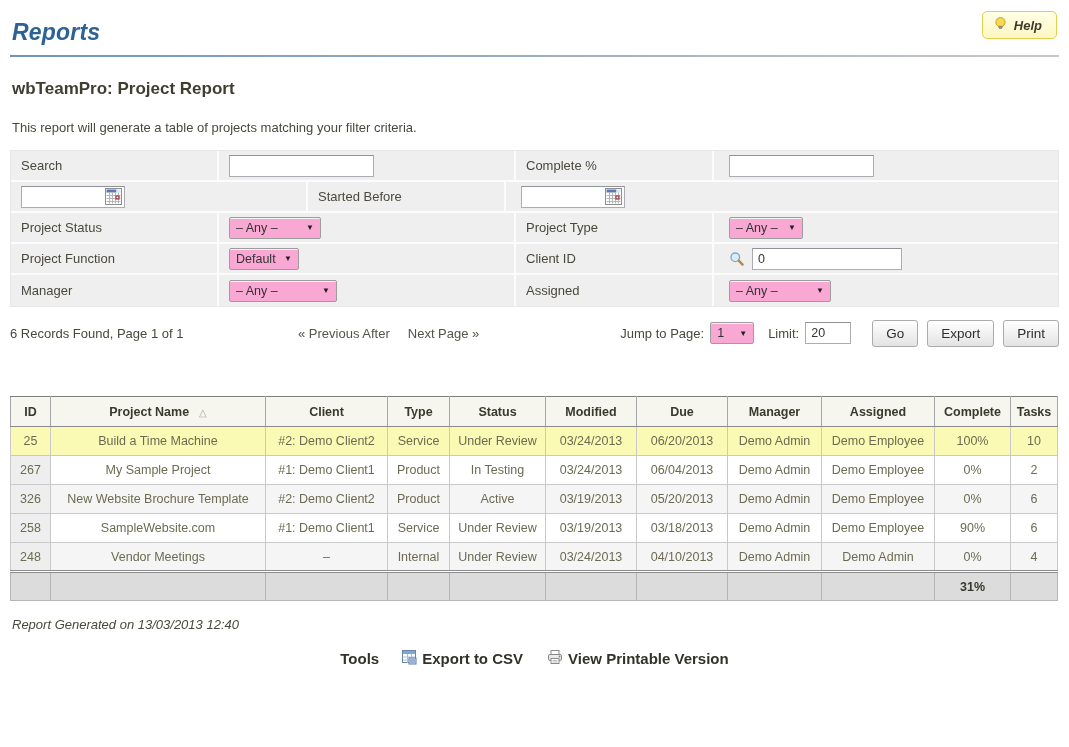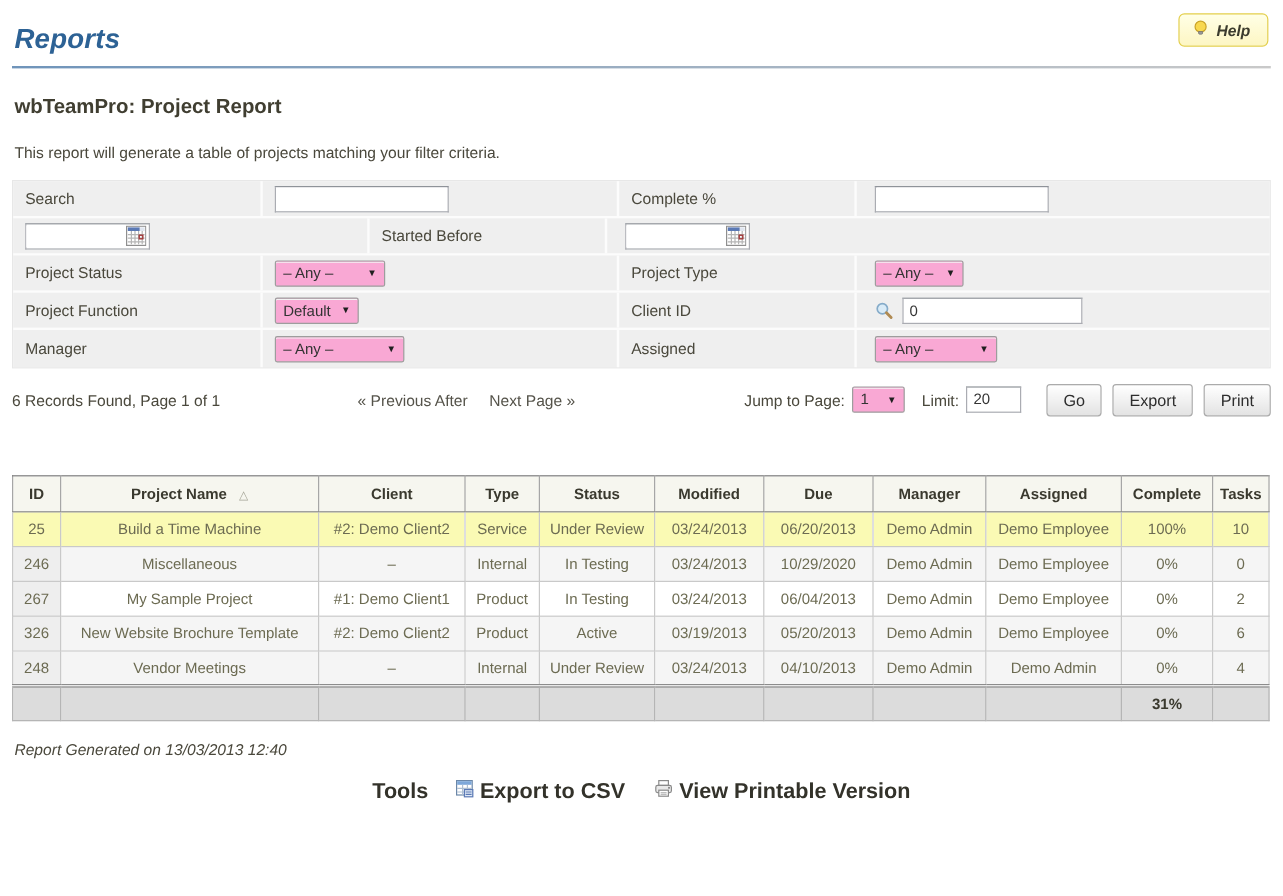--- a/index.html
+++ b/index.html
@@ -59,21 +59,21 @@
   tbody td { height:29px; border:1px solid #c9c9c9; font-size:12.5px; color:#6c6b52; text-align:center; overflow:hidden; white-space:nowrap; }
   tbody tr.alt td { background:#f5f5f5; }
   tbody tr td:first-child { background:#eeeeee; }
   tbody tr.hl td { background:#fafab4; }
   tfoot td { height:29px; background:#dcdcdc; border:1px solid #b5b5b5; border-top:3px double #8c8c8c; font-size:12.5px; text-align:center; }
   .sum-complete { font-weight:bold; color:#3a392e; }
 
   .gen-text { margin:16px 0 0 2px; font-size:13px; color:#4a483c;font-style:italic; }
 
   
-  .tools-row { margin-top:17px; display:flex; align-items:center; justify-content:center; font-size:18px; color:#33322a; }
+  .tools-row { margin-top:17px; display:flex; align-items:center; justify-content:center; font-size:15px; color:#33322a; }
   .tools-label { font-weight:bold; margin-right:22px; }
   .tool-link { display:inline-flex; align-items:center; gap:5px; font-weight:bold; color:#33322a; cursor:pointer; margin-right:24px; }
   .tool-link:last-child { margin-right:0; }
 </style>
 </head>
 <body>
 
 <div class="page">
 
   <div class="top-header">
@@ -249,33 +249,20 @@
           <td>#2: Demo Client2</td>
           <td>Service</td>
           <td>Under Review</td>
           <td>03/24/2013</td>
           <td>06/20/2013</td>
           <td>Demo Admin</td>
           <td>Demo Employee</td>
           <td>100%</td>
           <td>10</td>
         </tr>
-        <tr class="alt">
-          <td>246</td>
-          <td>Miscellaneous</td>
-          <td>–</td>
-          <td>Internal</td>
-          <td>In Testing</td>
-          <td>03/24/2013</td>
-          <td>10/29/2020</td>
-          <td>Demo Admin</td>
-          <td>Demo Employee</td>
-          <td>0%</td>
-          <td>0</td>
-        </tr>
         <tr>
           <td>267</td>
           <td>My Sample Project</td>
           <td>#1: Demo Client1</td>
           <td>Product</td>
           <td>In Testing</td>
           <td>03/24/2013</td>
           <td>06/04/2013</td>
           <td>Demo Admin</td>
           <td>Demo Employee</td>
@@ -286,20 +273,33 @@
           <td>326</td>
           <td>New Website Brochure Template</td>
           <td>#2: Demo Client2</td>
           <td>Product</td>
           <td>Active</td>
           <td>03/19/2013</td>
           <td>05/20/2013</td>
           <td>Demo Admin</td>
           <td>Demo Employee</td>
           <td>0%</td>
+          <td>6</td>
+        </tr>
+        <tr>
+          <td>258</td>
+          <td>SampleWebsite.com</td>
+          <td>#1: Demo Client1</td>
+          <td>Service</td>
+          <td>Under Review</td>
+          <td>03/19/2013</td>
+          <td>03/18/2013</td>
+          <td>Demo Admin</td>
+          <td>Demo Employee</td>
+          <td>90%</td>
           <td>6</td>
         </tr>
         <tr class="alt">
           <td>248</td>
           <td>Vendor Meetings</td>
           <td>–</td>
           <td>Internal</td>
           <td>Under Review</td>
           <td>03/24/2013</td>
           <td>04/10/2013</td>

